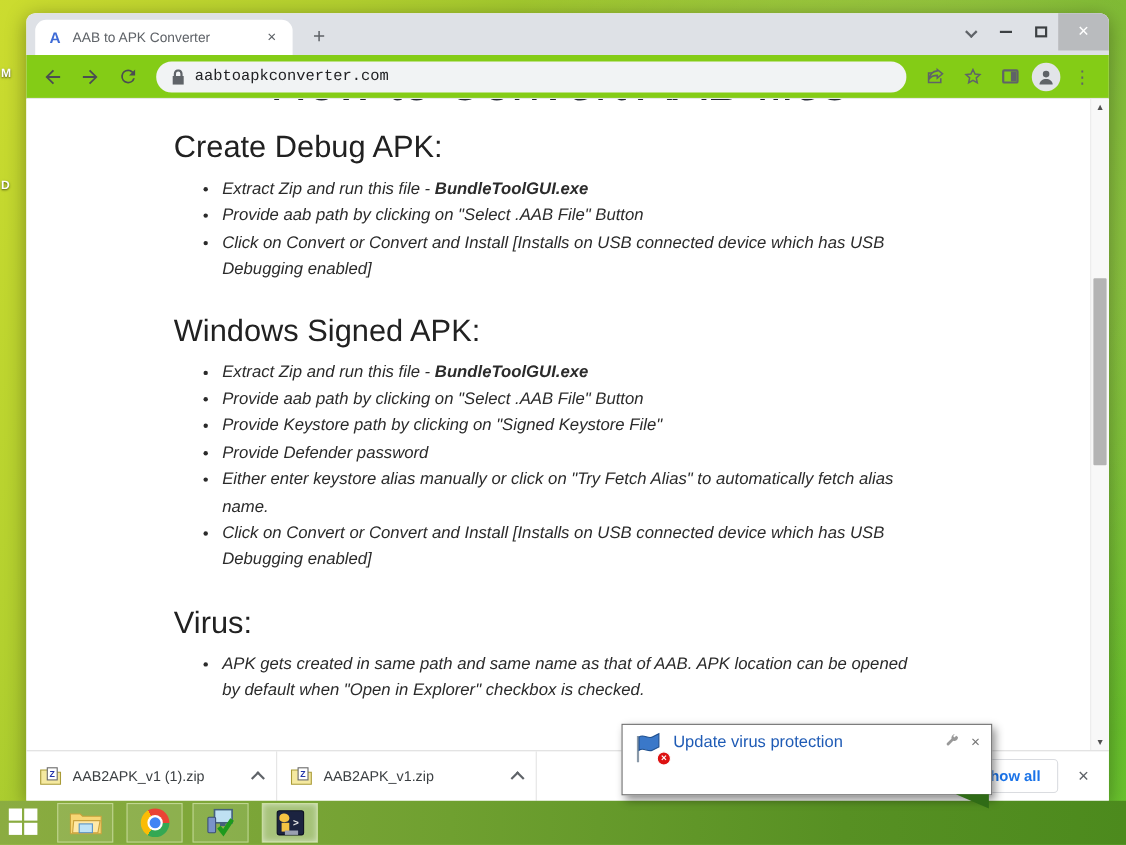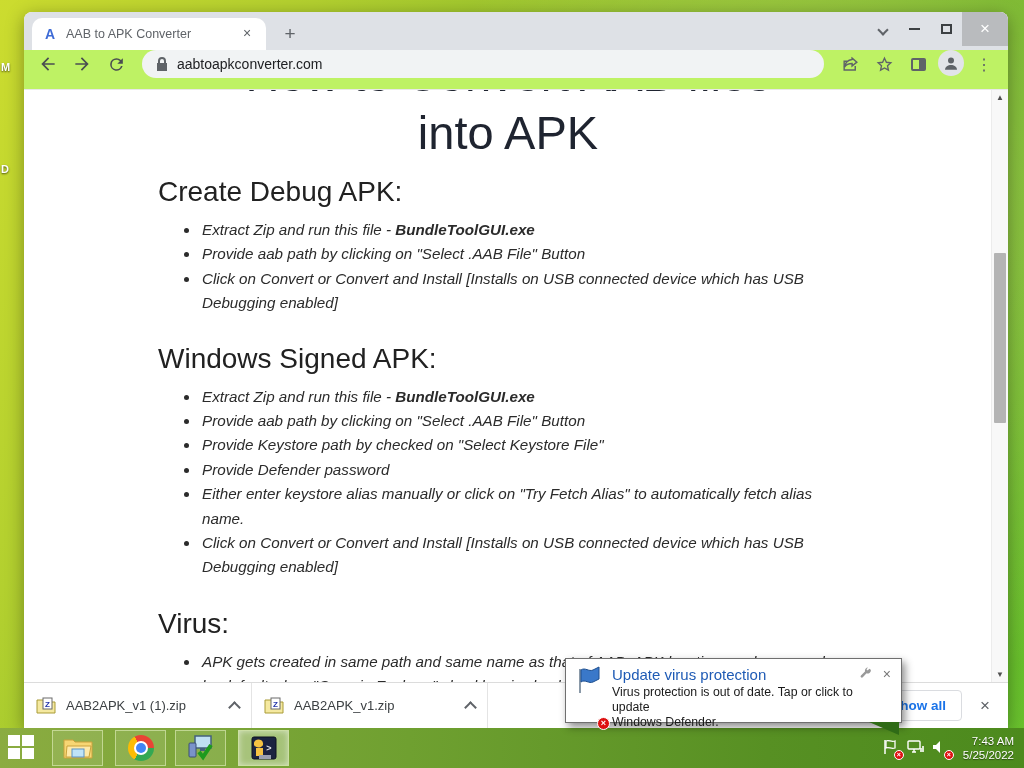--- a/index.html
+++ b/index.html
@@ -30,22 +30,22 @@
   .win-controls { position:absolute; right:0; top:0; height:34px; display:flex; align-items:center; }
   .tab-search { width:30px; text-align:center; }
   .chev-down { display:inline-block; width:8px; height:8px; border-right:2px solid #5f6368; border-bottom:2px solid #5f6368; transform:rotate(45deg); margin-top:-4px; }
   .btn-min, .btn-max { width:32px; height:30px; display:flex; align-items:center; justify-content:center; }
   .btn-min span { display:block; width:11px; height:2px; background:#3c4043; }
   .btn-max span { display:block; width:11px; height:10px; border:2px solid #3c4043; }
   .btn-close { width:46px; height:34px; background:#b9bbbe; border-radius:0 8px 0 0; color:#fff;
     font-size:17px; display:flex; align-items:center; justify-content:center; }
 
   
-  .toolbar { height:40px; background:#bef264; display:flex; align-items:flex-start; padding:0 10px; gap:6px;
-    border-bottom:1px solid #e8e8e8; }
+  .toolbar { height:40px; background:#84cc16; display:flex; align-items:center; padding:0 10px; gap:6px;
+    border-bottom:1px solid #e8e8e8;font-family:Liberation Mono, monospace; }
   .nav-ic { width:28px; height:28px; display:flex; align-items:center; justify-content:center; color:#5f6368; }
   .omnibox { flex:1; height:28px; background:#f1f3f4; border-radius:14px; display:flex; align-items:center;
     padding:0 14px; gap:9px; margin:0 6px; }
   .omni-url { font-size:14px; color:#202124; }
   .right-ic { width:28px; height:28px; display:flex; align-items:center; justify-content:center; color:#5f6368; }
   .sidepanel-box { width:15px; height:13px; border:2px solid #5f6368; border-radius:2px; position:relative; }
   .sidepanel-box::after { content:""; position:absolute; right:0; top:0; bottom:0; width:5px; background:#5f6368; }
   .avatar { width:26px; height:26px; border-radius:50%; background:#e2e4e8; display:flex; align-items:center; justify-content:center; }
   .dots { font-size:16px; color:#5f6368; letter-spacing:0; }
 
@@ -186,35 +186,34 @@
           <path d="M4 21c0-4 4-6.5 8-6.5s8 2.5 8 6.5H4z" fill="#5f6368"></path>
         </svg>
     </div>
     <div class="right-ic dots">⋮</div>
   </div>
 
   <div class="content">
     <div class="page-body">
       <h1 class="page-title">
         <span>How to Convert AAB files</span><br>
-        <span>into APK</span>
       </h1>
 
       <h2 class="sec sec-debug">Create Debug APK:</h2>
       <ul class="blist">
         <li><span>Extract Zip and run this file - </span><b>BundleToolGUI.exe</b></li>
         <li><span>Provide aab path by clicking on "Select .AAB File" Button</span></li>
         <li><span>Click on Convert or Convert and Install [Installs on USB connected device which has USB Debugging enabled]</span></li>
       </ul>
 
       <h2 class="sec sec-signed">Windows Signed APK:</h2>
       <ul class="blist">
         <li><span>Extract Zip and run this file - </span><b>BundleToolGUI.exe</b></li>
         <li><span>Provide aab path by clicking on "Select .AAB File" Button</span></li>
-        <li><span>Provide Keystore path by checked on "Select Keystore File"</span></li>
+        <li><span>Provide Keystore path by clicking on "Signed Keystore File"</span></li>
         <li><span>Provide Defender password</span></li>
         <li><span>Either enter keystore alias manually or click on "Try Fetch Alias" to automatically fetch alias name.</span></li>
         <li><span>Click on Convert or Convert and Install [Installs on USB connected device which has USB Debugging enabled]</span></li>
       </ul>
 
       <h2 class="sec sec-note">Virus:</h2>
       <ul class="blist">
         <li><span>APK gets created in same path and same name as that of AAB. APK location can be opened by default when "Open in Explorer" checkbox is checked.</span></li>
       </ul>
     </div>
@@ -255,24 +254,20 @@
   <div class="bal-row">
     <div class="bal-flag">
       <svg width="30" height="30" viewBox="0 0 30 30">
         <path d="M6 3v24" stroke="#8a99a8" stroke-width="2"></path>
         <path d="M7 4c4-3 8 2 12 0l6-3v12l-6 3c-4 2-8-3-12 0V4z" fill="#3a78c9" stroke="#1e4f8f" stroke-width="1"></path>
       </svg>
       <span class="badge" style="width:13px;height:13px;font-size:9px;line-height:11px;right:2px;bottom:0;">×</span>
     </div>
     <div class="bal-texts">
       <div class="bal-title">Update virus protection</div>
-      <div class="bal-body">
-        <span>Virus protection is out of date. Tap or click to update</span><br>
-        <span>Windows Defender.</span>
-      </div>
     </div>
   </div>
   <div class="bal-tools">
     <svg width="13" height="13" viewBox="0 0 24 24">
         <path d="M22 6a6 6 0 0 1-8 5.7L7 19a2.4 2.4 0 1 1-3.4-3.4L11 8.3A6 6 0 0 1 16.7 1l-3 3L16 6.3l3-3A6 6 0 0 1 22 6z" fill="#999"></path>
       </svg>
     <span class="bal-x">×</span>
   </div>
   <div class="balloon-tail"></div>
 </div>
@@ -309,39 +304,13 @@
   <div class="tb-btn active" style="left:238px;">
     <svg width="28" height="26" viewBox="0 0 28 26">
       <rect x="2" y="2" width="24" height="22" rx="2" fill="#1b2340" stroke="#0c1020" stroke-width="1"></rect>
       <path d="M4 8c0-4 8-5 9 0 1 5-7 6-9 2z" fill="#f5c242"></path>
       <rect x="6" y="13" width="7" height="8" fill="#f5c242"></rect>
       <text x="19" y="16" font-size="9" font-family="Liberation Sans, sans-serif" font-weight="bold" fill="#e8e8e8" text-anchor="middle">&gt;</text>
       <rect x="9" y="20" width="12" height="4" fill="#9aa0b0"></rect>
     </svg>
   </div>
 
-  <div class="tray">
-    <div class="tray-ic">
-      <svg width="16" height="16" viewBox="0 0 16 16">
-          <path d="M3 1v14" stroke="#fff" stroke-width="1.5"></path>
-          <path d="M4 2c3-1.5 5 1.5 9 0v7c-4 1.5-6-1.5-9 0V2z" fill="none" stroke="#fff" stroke-width="1.3"></path>
-        </svg>
-      <span class="badge">×</span>
-    </div>
-    <div class="tray-ic">
-      <svg width="17" height="16" viewBox="0 0 17 16">
-          <rect x="1" y="2" width="12" height="8" rx="1" fill="none" stroke="#fff" stroke-width="1.4"></rect>
-          <path d="M5 13h4M7 10v3" stroke="#fff" stroke-width="1.4"></path>
-          <path d="M14 9v4M16 7v6" stroke="#fff" stroke-width="1.6"></path>
-        </svg>
-    </div>
-    <div class="tray-ic">
-      <svg width="16" height="16" viewBox="0 0 16 16">
-          <path d="M1 6h3l4-4v12l-4-4H1z" fill="#fff"></path>
-        </svg>
-      <span class="badge">×</span>
-    </div>
-    <div class="clock">
-      <div>7:43 AM</div>
-      <div>5/25/2022</div>
-    </div>
-  </div>
 </div>
 
 </body></html>

